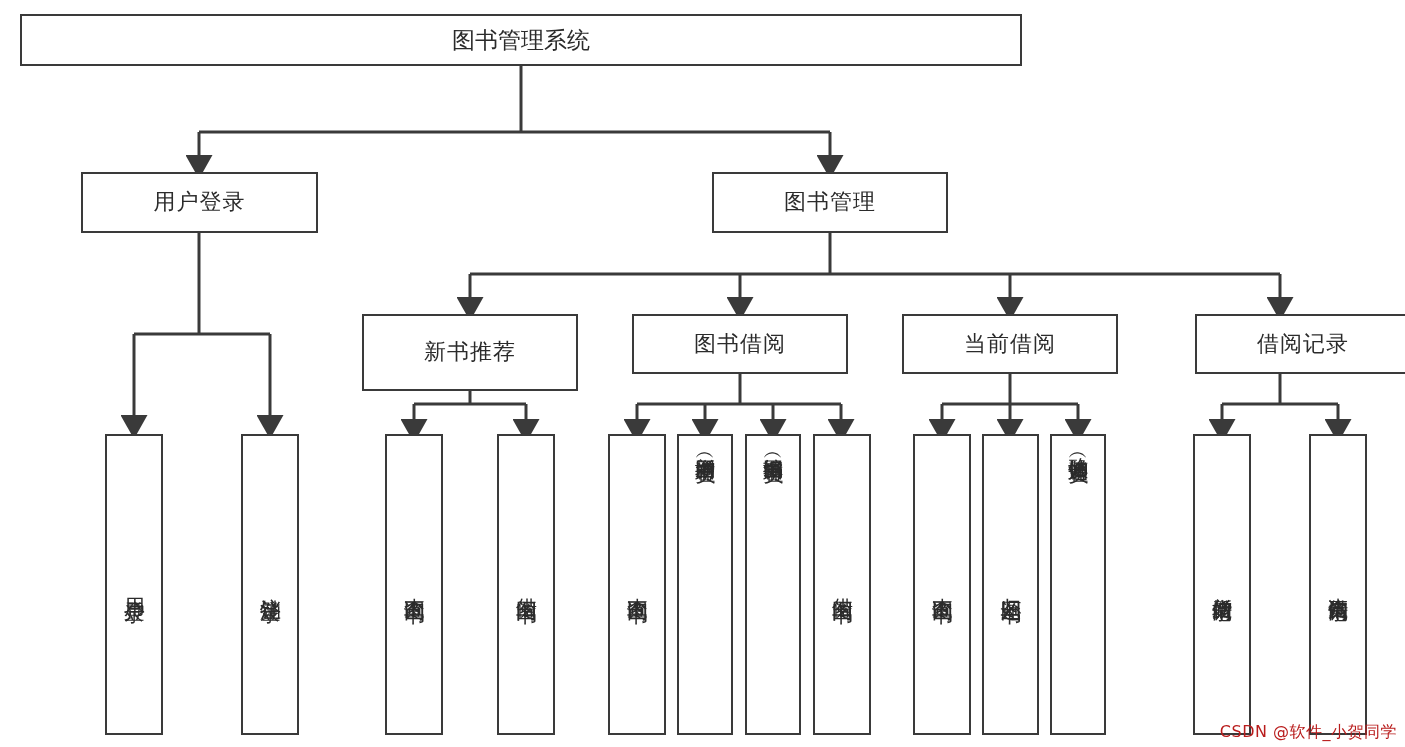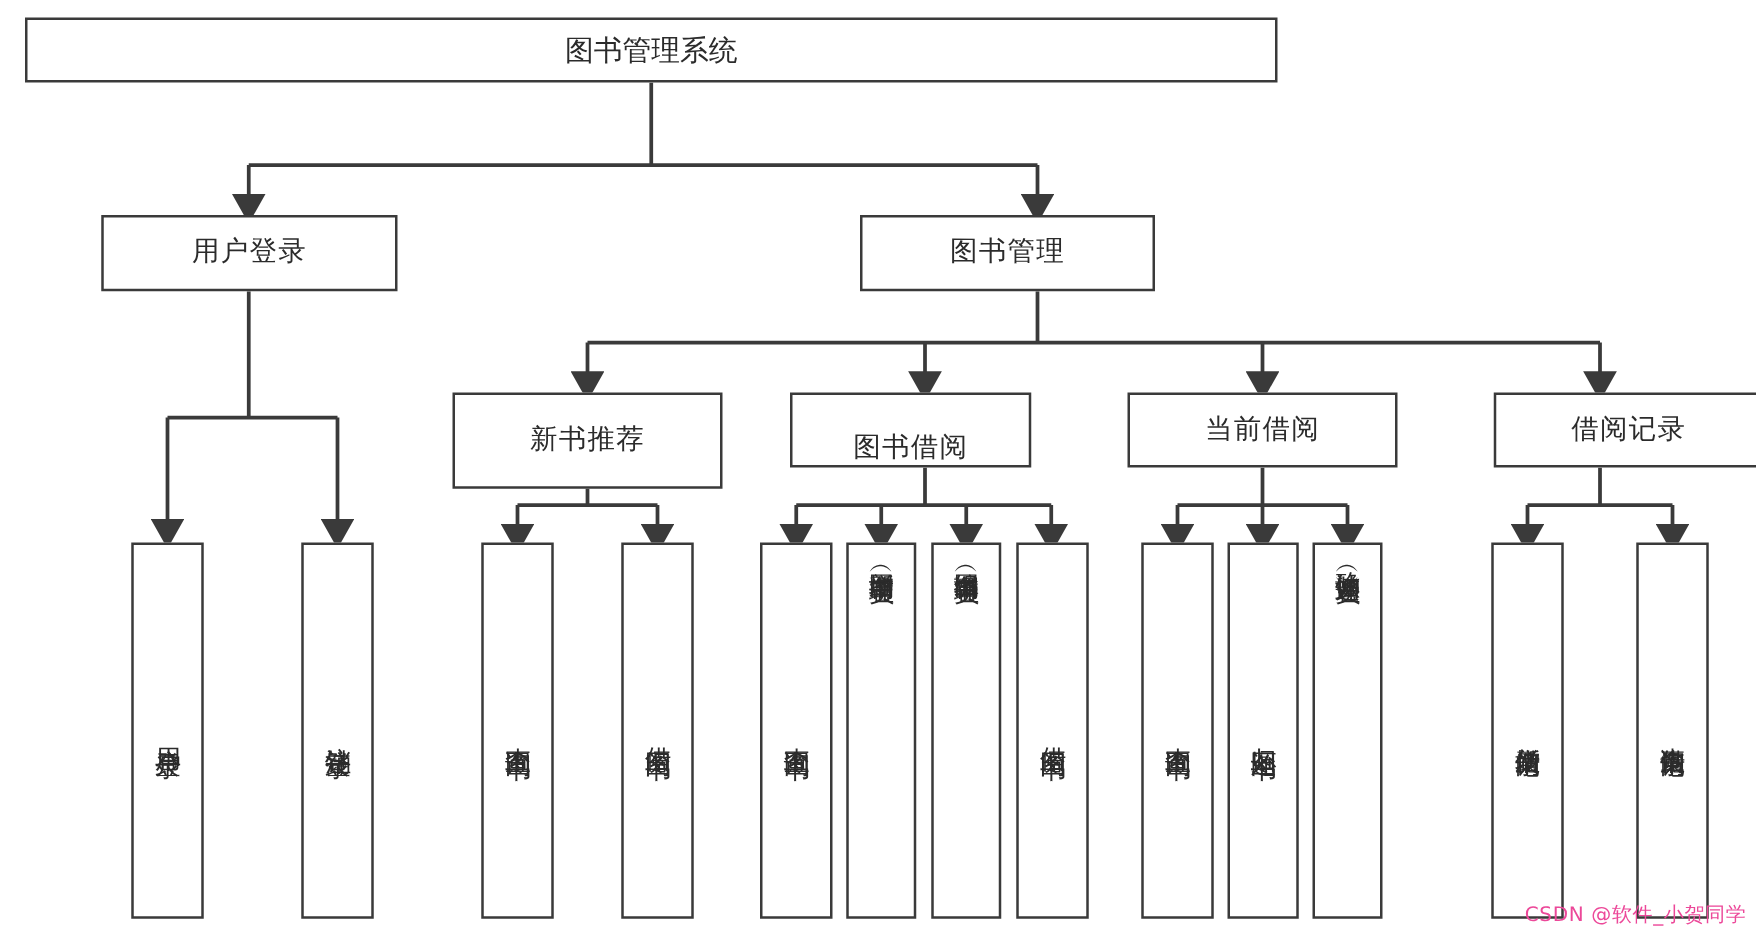--- a/index.html
+++ b/index.html
@@ -66,21 +66,21 @@
   }
   .leaf.start-top {
     align-items: flex-start;
     padding-top: 6px;
   }
   #watermark {
     position: absolute;
     right: 8px;
     bottom: 4px;
     font-size: 16px;
-    color: #ec4899;
+    color: #b91c1c;
     letter-spacing: 0.5px;
     white-space: nowrap;
   }
 </style>
 </head>
 <body>
 
 <div id="canvas">
 
   <svg id="wires" viewBox="0 0 1405 747" xmlns="http://www.w3.org/2000/svg">
@@ -133,28 +133,28 @@
     </g>
   </svg>
 
   <div class="node root" style="left:20px; top:14px; width:1002px; height:52px;font-family:Liberation Serif, serif;">
     <span>图书管理系统</span>
   </div>
 
   <div class="node h-node" style="left:81px; top:172px; width:237px; height:61px;">
     <span>用户登录</span>
   </div>
-  <div class="node h-node" style="left:688px; top:172px; width:236px; height:61px;">
+  <div class="node h-node" style="left:712px; top:172px; width:236px; height:61px;">
     <span>图书管理</span>
   </div>
 
   <div class="node h-node" style="left:362px; top:314px; width:216px; height:77px;">
     <span>新书推荐</span>
   </div>
-  <div class="node h-node" style="left:632px; top:314px; width:193px; height:60px;align-items:flex-end;">
+  <div class="node h-node" style="left:632px; top:314px; width:216px; height:60px;">
     <span>图书借阅</span>
   </div>
   <div class="node h-node" style="left:902px; top:314px; width:216px; height:60px;">
     <span>当前借阅</span>
   </div>
   <div class="node h-node" style="left:1172px; top:314px; width:216px; height:60px;margin-left:23px;">
     <span>借阅记录</span>
   </div>
 
   <div class="leaf" style="left:105px; top:434px; width:58px; height:301px;">

